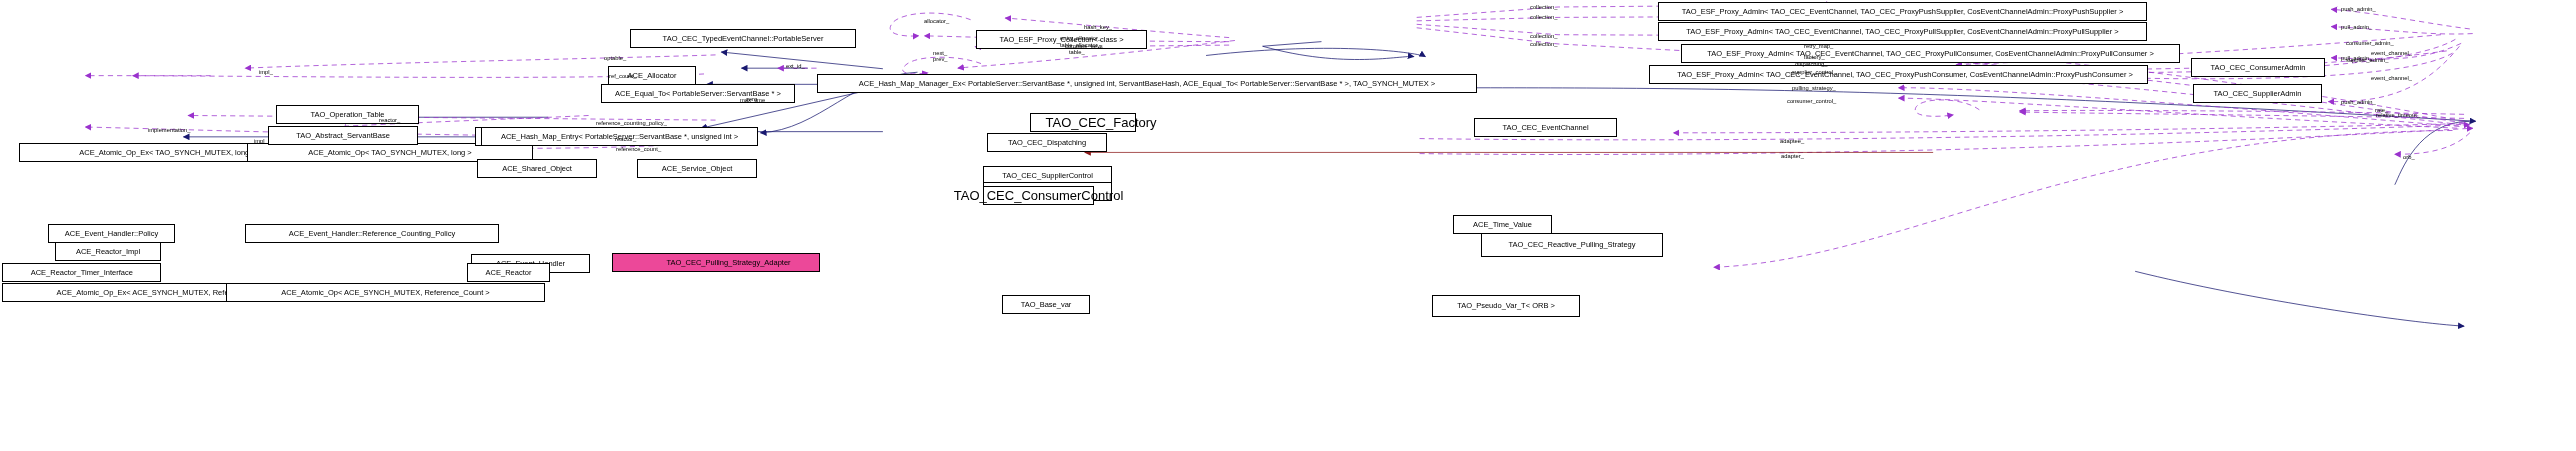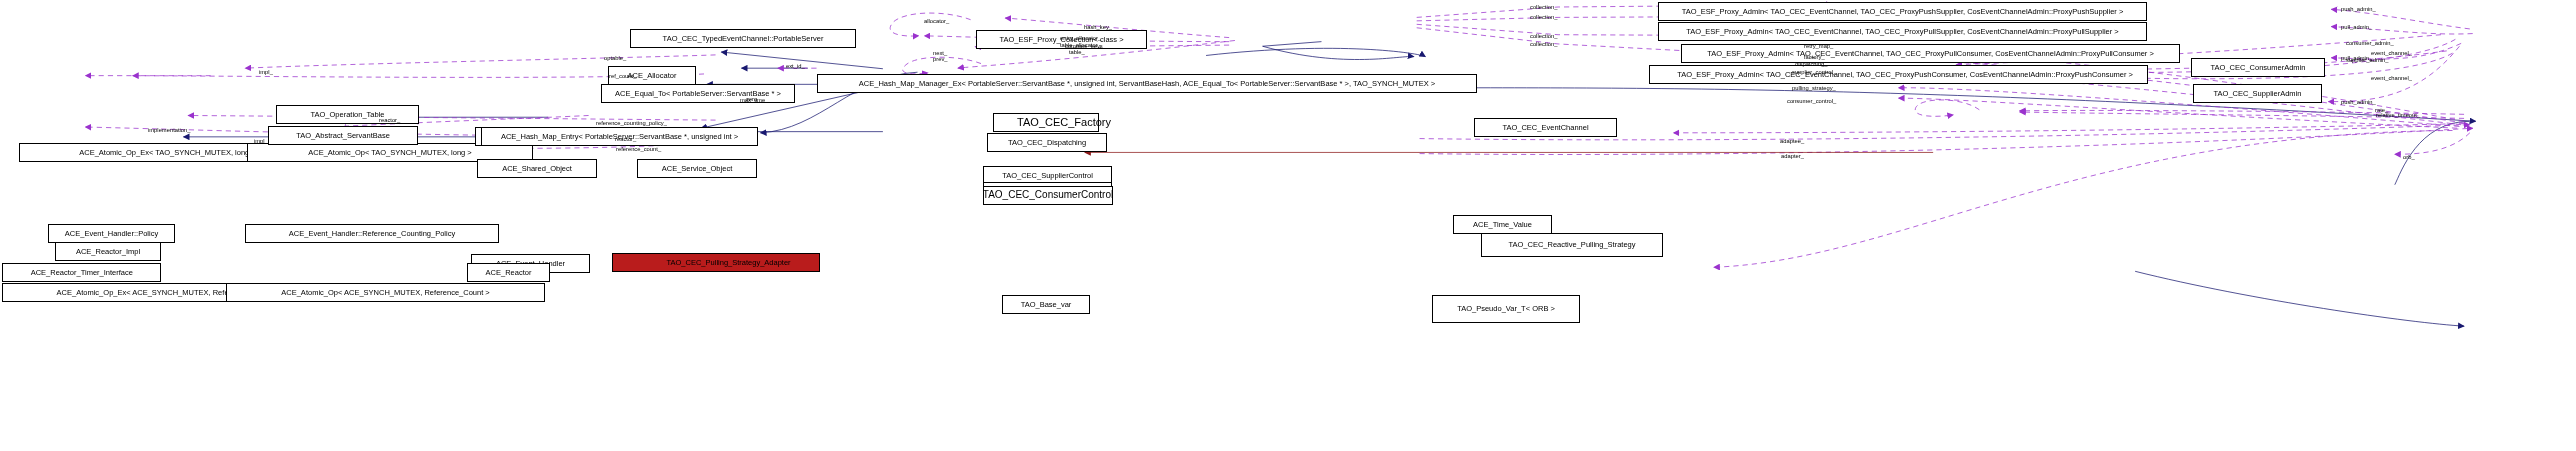--- a/index.html
+++ b/index.html
@@ -2,21 +2,21 @@
 <html style="font-size:9.2px"><head>
 <meta charset="utf-8">
 <style>
   html,body{margin:0;padding:0;background:#ffffff;}
   #canvas{position:relative;width:2576px;height:452px;background:#ffffff;
           font-family:"Liberation Sans", sans-serif;overflow:hidden;}
   .node{position:absolute;box-sizing:border-box;border:0.6px solid #000000;
         background:#ffffff;color:#000000;display:flex;align-items:center;
         justify-content:center;white-space:nowrap;line-height:1;
         font-size:6.3px;padding:0 2.9px;}
-  .node.highlight{background:#b91c1c;padding-left:28px;}
+  .node.highlight{background:#ec4899;padding-left:28px;}
   .edgelabel{position:absolute;font-size:5.8px;color:#000000;white-space:nowrap;
              line-height:1.05;text-align:center;}
   svg.edges{position:absolute;left:0;top:0;width:2576px;height:452px;
             pointer-events:none;}
 </style>
 </head>
 <body>
 
 <div id="canvas">
   <svg class="edges" viewBox="0 0 4464 783" xmlns="http://www.w3.org/2000/svg">
@@ -122,36 +122,36 @@
       <div class="node" style="left: 276px; top: 105px; width: 143px; height: 18.5px; font-size: 7.5px;">TAO_Operation_Table</div>
       <div class="node" style="left: 475px; top: 127px; width: 111px; height: 18.5px; font-size: 7.5px;">TAO_ServantBase</div>
       <div class="node" style="left: 477px; top: 159px; width: 120px; height: 18.5px; font-size: 7.5px;">ACE_Shared_Object</div>
       <div class="node" style="left: 637px; top: 159px; width: 120px; height: 18.5px; font-size: 7.5px;">ACE_Service_Object</div>
       <div class="node" style="left: 481px; top: 127px; width: 277px; height: 18.5px; font-size: 7.5px;">ACE_Hash_Map_Entry&lt; PortableServer::ServantBase *, unsigned int &gt;</div>
       <div class="node" style="left: 608px; top: 66px; width: 88px; height: 18.5px; font-size: 7.5px;">ACE_Allocator</div>
       <div class="node" style="left: 601px; top: 84px; width: 194px; height: 18.5px; font-size: 7.5px;">ACE_Equal_To&lt; PortableServer::ServantBase * &gt;</div>
       <div class="node" style="left: 630px; top: 29px; width: 226px; height: 18.5px; font-size: 7.5px;">TAO_CEC_TypedEventChannel::PortableServer</div>
       <div class="node" style="left: 817px; top: 74px; width: 660px; height: 18.5px; font-size: 7.5px;">ACE_Hash_Map_Manager_Ex&lt; PortableServer::ServantBase *, unsigned int, ServantBaseHash, ACE_Equal_To&lt; PortableServer::ServantBase * &gt;, TAO_SYNCH_MUTEX &gt;</div>
       <div class="node" style="left: 976px; top: 30px; width: 171px; height: 18.5px; font-size: 7.5px;">TAO_ESF_Proxy_Collection&lt; class &gt;</div>
-      <div class="node" style="left: 993px; top: 113px; width: 106px; height: 18.5px; font-size: 11px; padding-left: 39px;">TAO_CEC_Factory</div>
+      <div class="node" style="left: 1030px; top: 113px; width: 106px; height: 18.5px; font-size: 13px; padding-left: 39px;">TAO_CEC_Factory</div>
       <div class="node" style="left: 987px; top: 133px; width: 120px; height: 18.5px; font-size: 7.5px;">TAO_CEC_Dispatching</div>
       <div class="node" style="left: 983px; top: 166px; width: 129px; height: 18.5px; font-size: 7.5px;">TAO_CEC_SupplierControl</div>
       <div class="node" style="left: 983px; top: 182px; width: 129px; height: 18.5px; font-size: 7.5px;">TAO_CEC_Pulling_Strategy</div>
-      <div class="node" style="left: 983px; top: 186px; width: 130px; height: 18.5px; font-size: 10px;">TAO_CEC_ConsumerControl</div>
+      <div class="node" style="left: 983px; top: 186px; width: 111px; height: 18.5px; font-size: 13px;">TAO_CEC_ConsumerControl</div>
       <div class="node" style="left: 1658px; top: 2.3px; width: 489px; height: 18.5px; font-size: 7.5px;">TAO_ESF_Proxy_Admin&lt; TAO_CEC_EventChannel, TAO_CEC_ProxyPushSupplier, CosEventChannelAdmin::ProxyPushSupplier &gt;</div>
       <div class="node" style="left: 1658px; top: 22px; width: 489px; height: 18.5px; font-size: 7.5px;">TAO_ESF_Proxy_Admin&lt; TAO_CEC_EventChannel, TAO_CEC_ProxyPullSupplier, CosEventChannelAdmin::ProxyPullSupplier &gt;</div>
       <div class="node" style="left: 1649px; top: 44px; width: 499px; height: 18.5px; font-size: 7.5px; margin-left: 32px;">TAO_ESF_Proxy_Admin&lt; TAO_CEC_EventChannel, TAO_CEC_ProxyPullConsumer, CosEventChannelAdmin::ProxyPullConsumer &gt;</div>
       <div class="node" style="left: 1649px; top: 65px; width: 499px; height: 18.5px; font-size: 7.5px; padding-left: 16px;">TAO_ESF_Proxy_Admin&lt; TAO_CEC_EventChannel, TAO_CEC_ProxyPushConsumer, CosEventChannelAdmin::ProxyPushConsumer &gt;</div>
       <div class="node" style="left: 2191px; top: 58px; width: 134px; height: 18.5px; font-size: 7.5px;">TAO_CEC_ConsumerAdmin</div>
       <div class="node" style="left: 2193px; top: 84px; width: 129px; height: 18.5px; font-size: 7.5px; text-align: right;">TAO_CEC_SupplierAdmin</div>
       <div class="node" style="left: 1474px; top: 118px; width: 143px; height: 18.5px; font-size: 7.5px;">TAO_CEC_EventChannel</div>
       <div class="node" style="left: 1453px; top: 215px; width: 99px; height: 18.5px; font-size: 7.5px;">ACE_Time_Value</div>
       <div class="node" style="left: 1481px; top: 233px; width: 182px; height: 24px; font-size: 7.5px;">TAO_CEC_Reactive_Pulling_Strategy</div>
       <div class="node" style="left: 1002px; top: 295px; width: 88px; height: 18.5px; font-size: 7.5px;">TAO_Base_var</div>
-      <div class="node" style="left: 1432px; top: 295px; width: 148px; height: 28px; font-size: 7.5px;">TAO_Pseudo_Var_T&lt; ORB &gt;</div>
+      <div class="node" style="left: 1432px; top: 295px; width: 148px; height: 22px; font-size: 7.5px;">TAO_Pseudo_Var_T&lt; ORB &gt;</div>
     </div>
   <div id="labels">
       <div class="edgelabel" style="left: 1530px; top: 4px;">collection_</div>
       <div class="edgelabel" style="left: 1530px; top: 14.4px;">collection_</div>
       <div class="edgelabel" style="left: 1530px; top: 33px;">collection_</div>
       <div class="edgelabel" style="left: 1530px; top: 41px;">collection_</div>
       <div class="edgelabel" style="left: 2341px; top: 5.8px;">push_admin_</div>
       <div class="edgelabel" style="left: 2341px; top: 24px;">pull_admin_</div>
       <div class="edgelabel" style="left: 2341px; top: 55px;">pull_admin_</div>
       <div class="edgelabel" style="left: 2341px; top: 99px;">push_admin_</div>

